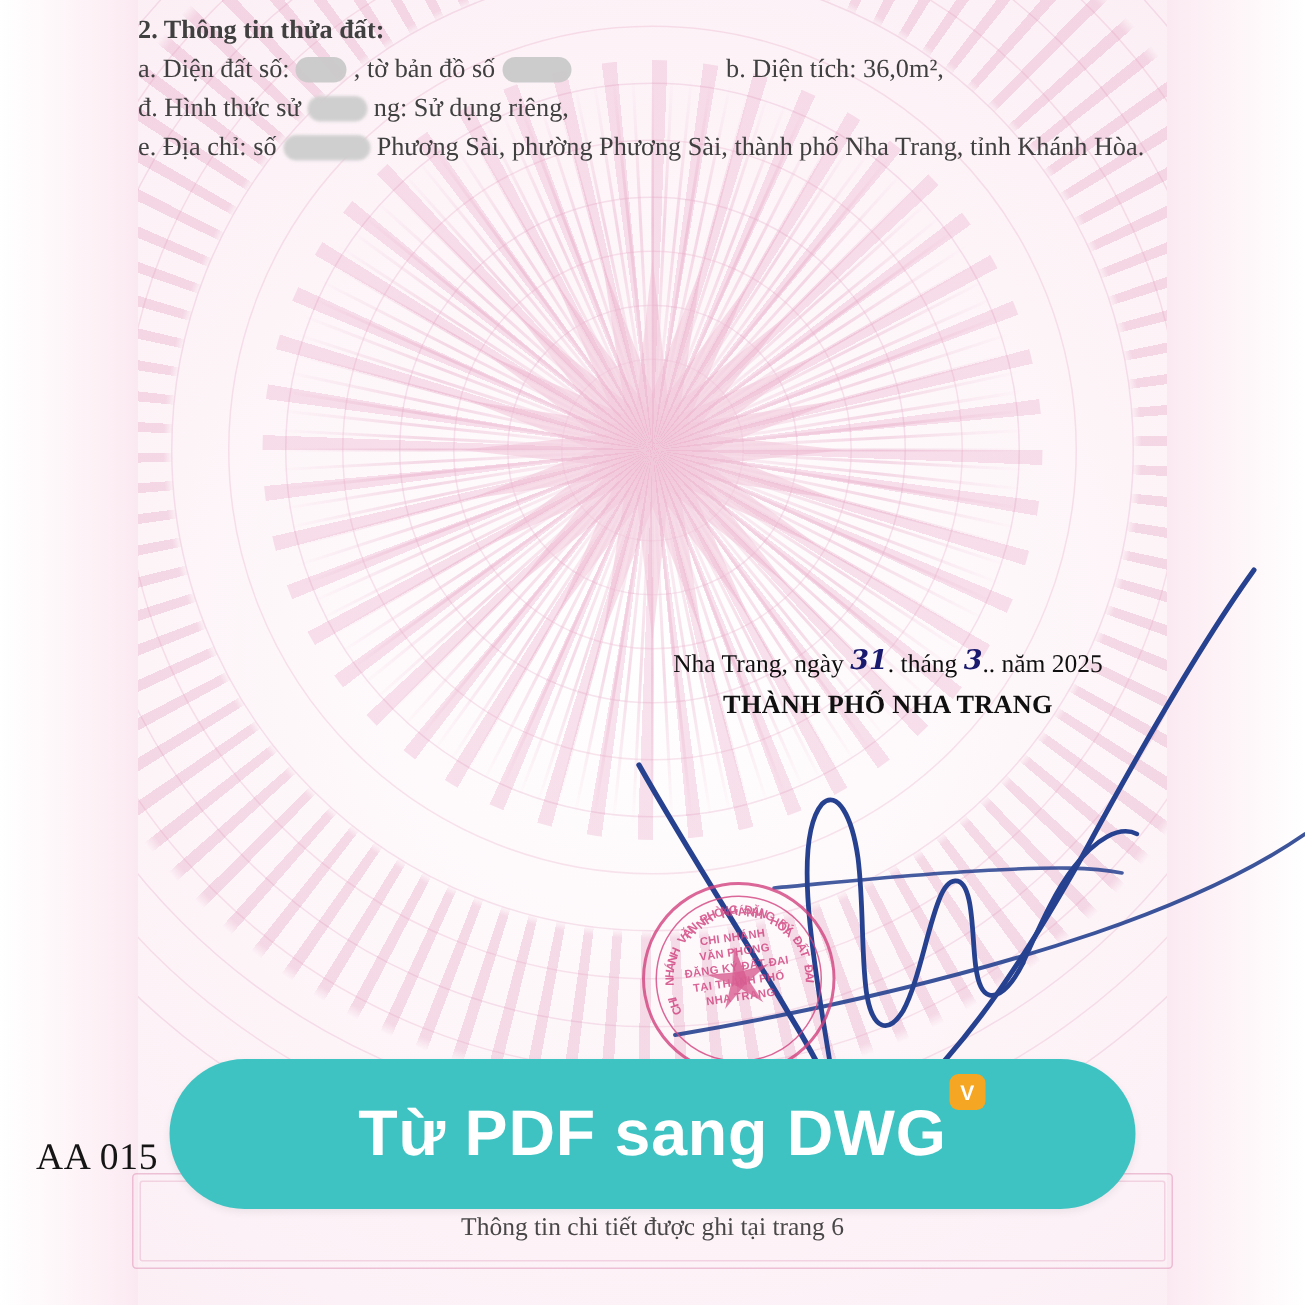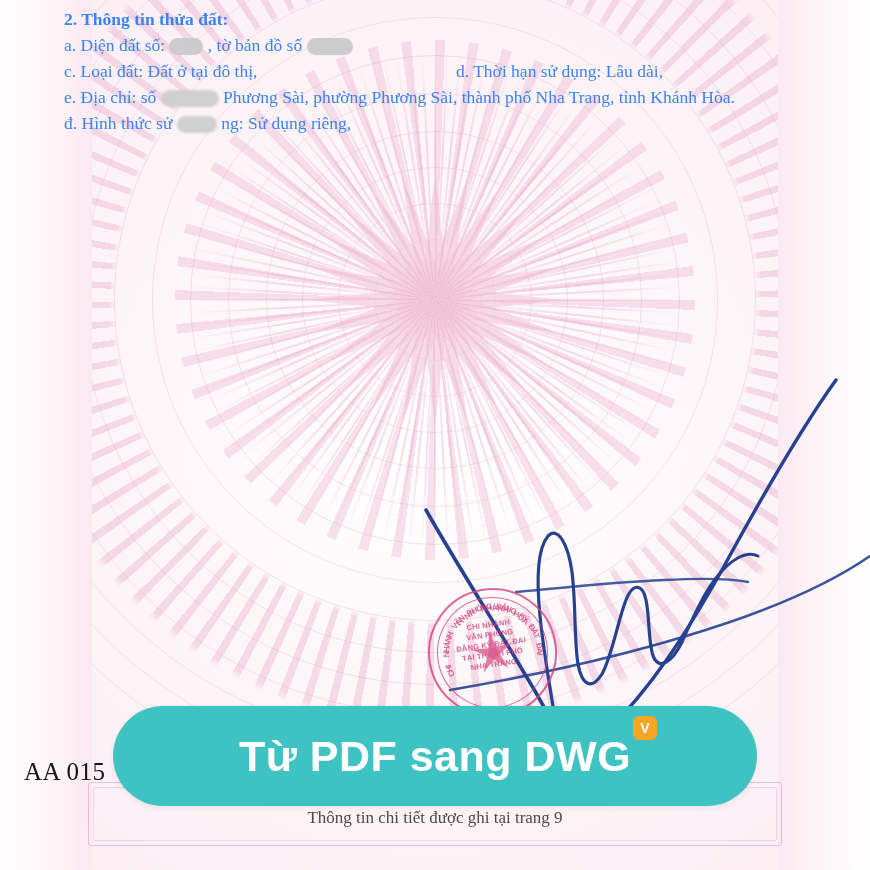--- a/index.html
+++ b/index.html
@@ -136,22 +136,22 @@
     border: 1px solid rgba(224,152,186,.35);
     border-radius: 2px;
   }
 
   
   .doc-text {
     position: absolute;
     left: 0;
     right: 0;
     top: 0;
-    padding: 6px 40px 0 64px;
-    color: #3b82f6;
+    padding: 6px 40px 0 92px;
+    color: #404040;
     font-size: 17.5px;
     line-height: 26px;
   }
   .line {
     white-space: nowrap;
     position: relative;
   }
   .b { font-weight: bold; }
   .two-col {
     display: flex;
@@ -525,42 +525,47 @@
   <div class="doc-text">
     <div class="line b">2. Thông tin thửa đất:</div>
 
     <div class="line two-col">
       <div class="c1">
         <span>a. Diện đất số:</span>
         <span class="redact r1"></span>
         <span>, tờ bản đồ số</span>
         <span class="redact r2"></span>
       </div>
+      <div class="c2">b. Diện tích: 36,0m²,</div>
     </div>
 
-    <div class="line two-col">
-      <div class="c1">c. Loại đất: Đất ở tại đô thị,</div>
-      <div class="c2">d. Thời hạn sử dụng: Lâu dài,</div>
+
+    <div class="line">
+      <span>đ. Hình thức sử</span>
+      <span class="redact r3 blur"></span>
+      <span>ng: Sử dụng riêng,</span>
     </div>
 
     <div class="line">
       <span>e. Địa chỉ: số</span>
       <span class="redact r4 blur"></span>
       <span>Phương Sài, phường Phương Sài, thành phố Nha Trang, tỉnh Khánh Hòa.</span>
     </div>
 
-    <div class="line">
-      <span>đ. Hình thức sử</span>
-      <span class="redact r3 blur"></span>
-      <span>ng: Sử dụng riêng,</span>
+  </div>
+
+  <div class="sign-block">
+    <div class="sign-date">
+      <span>Nha Trang, ngày</span>
+      <span class="hand">31</span>.
+      <span>tháng</span>
+      <span class="hand">3</span>..
+      <span>năm 2025</span>
     </div>
-
-  </div>
-
-  <div class="sign-block">
+    <div class="sign-org">THÀNH PHỐ NHA TRANG</div>
   </div>
 
   <svg class="ink" viewBox="0 0 540 420" xmlns="http://www.w3.org/2000/svg">
     <g fill="none" stroke="#26418f" stroke-linecap="round" stroke-linejoin="round">
       <path d="M506,20 C470,70 430,140 392,210 C356,274 320,330 276,372" stroke-width="3.4"></path>
       <path d="M96,150 C130,210 168,268 196,316 C212,342 222,362 228,376" stroke-width="3.6"></path>
       <path d="M228,376 C222,340 214,296 210,256 C206,216 208,188 218,176 C228,166 238,184 242,212 C246,244 244,280 248,304 C252,326 262,330 272,314 C282,296 288,260 296,240 C302,224 312,222 316,240 C320,258 318,286 324,298 C330,310 342,302 352,282" stroke-width="3.2"></path>
       <path d="M352,282 C362,260 372,236 386,218 C400,200 416,190 428,196" stroke-width="3"></path>
       <path d="M186,232 C230,228 286,222 334,220 C372,218 398,218 418,222" stroke-width="2.4" opacity=".85"></path>
       <path d="M120,330 C190,318 300,296 400,262 C470,238 514,214 540,196" stroke-width="2.6" opacity=".9"></path>
@@ -630,21 +635,21 @@
       <div>CHI NHÁNH</div>
       <div>VĂN PHÒNG</div>
       <div>ĐĂNG KÝ ĐẤT ĐAI</div>
       <div>TẠI THÀNH PHỐ</div>
       <div>NHA TRANG</div>
     </div>
   </div>
 
   <div class="serial">AA 015</div>
 
-  <div class="footer-note">Thông tin chi tiết được ghi tại trang 9</div>
+  <div class="footer-note">Thông tin chi tiết được ghi tại trang 6</div>
 
   <div class="cta">
     <div class="cta-label">
       <span>Từ PDF sang DWG</span>
       <span class="cta-badge">V</span>
     </div>
   </div>
 
 </div>
 

